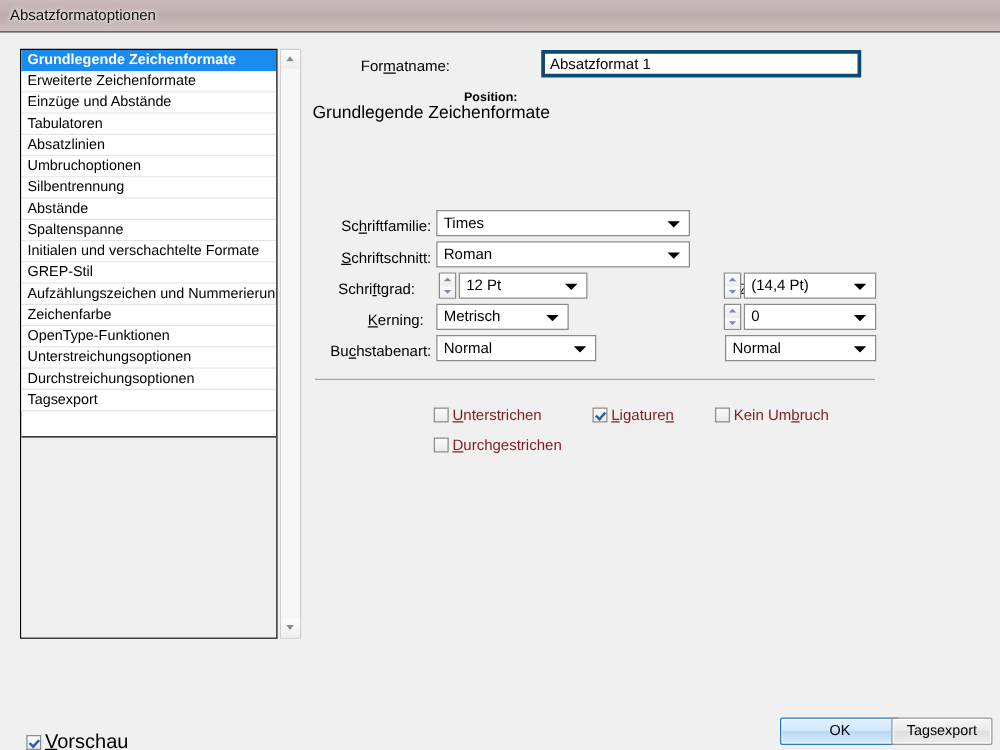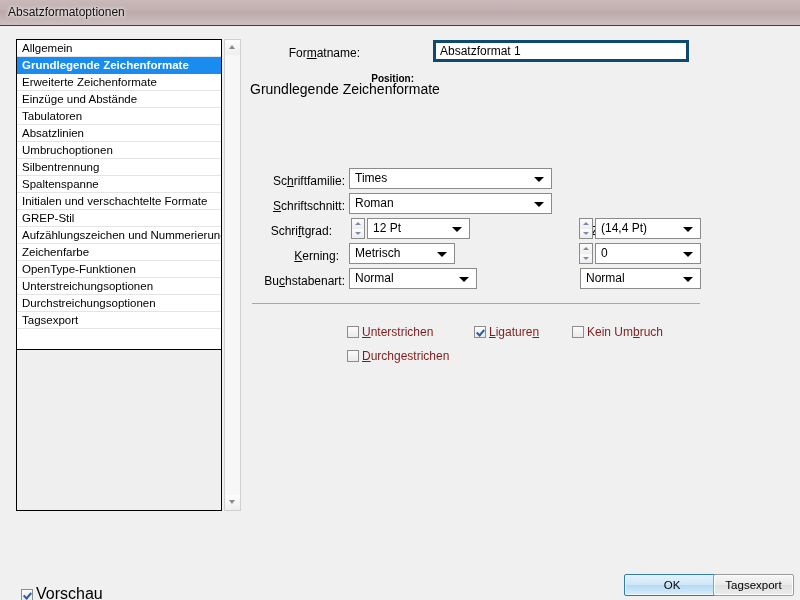--- a/index.html
+++ b/index.html
@@ -343,28 +343,28 @@
 <div id="window">
 
   <div id="titlebar">
     <div class="title">Absatzformatoptionen</div>
   </div>
 
   <div id="body">
 
     <div id="listwrap">
       <div id="list-items">
-          <div class="list-item">Allgemein</div>
           <div class="list-item selected">Grundlegende Zeichenformate</div>
           <div class="list-item">Erweiterte Zeichenformate</div>
           <div class="list-item">Einzüge und Abstände</div>
           <div class="list-item">Tabulatoren</div>
           <div class="list-item">Absatzlinien</div>
           <div class="list-item">Umbruchoptionen</div>
           <div class="list-item">Silbentrennung</div>
+          <div class="list-item">Abstände</div>
           <div class="list-item">Spaltenspanne</div>
           <div class="list-item">Initialen und verschachtelte Formate</div>
           <div class="list-item">GREP-Stil</div>
           <div class="list-item">Aufzählungszeichen und Nummerierung</div>
           <div class="list-item">Zeichenfarbe</div>
           <div class="list-item">OpenType-Funktionen</div>
           <div class="list-item">Unterstreichungsoptionen</div>
           <div class="list-item">Durchstreichungsoptionen</div>
           <div class="list-item">Tagsexport</div>
         </div>

